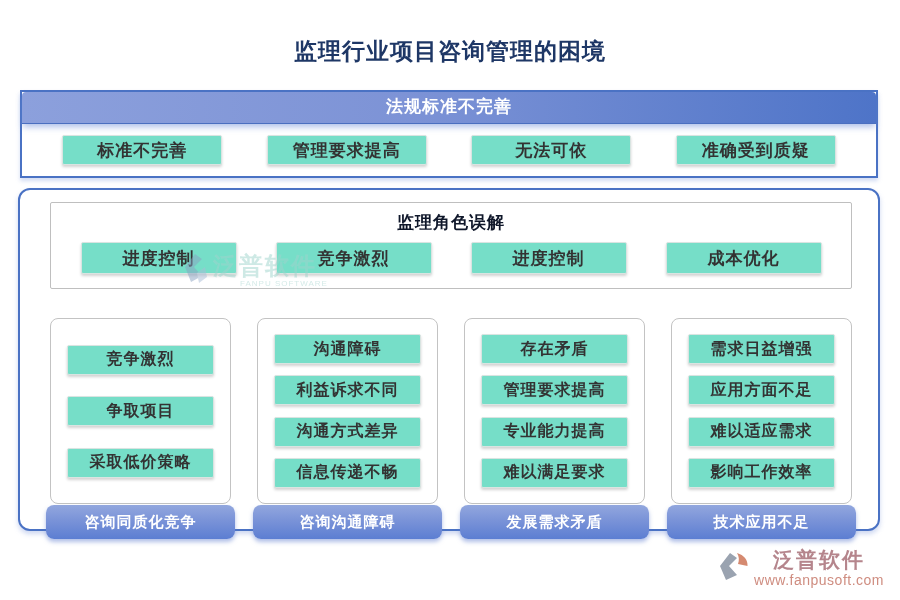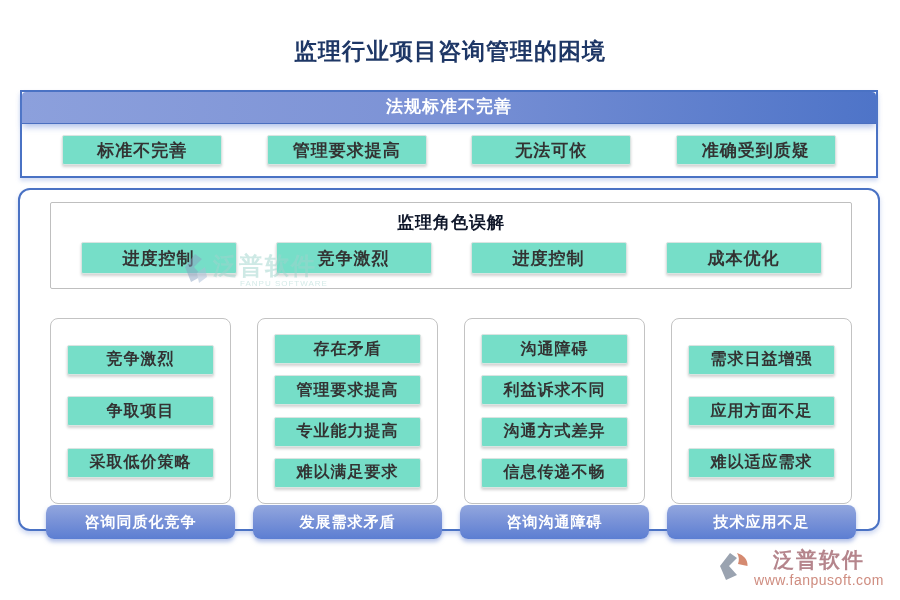--- a/index.html
+++ b/index.html
@@ -134,43 +134,44 @@
         <div class="col-box">
           <div class="pill small">竞争激烈</div>
           <div class="pill small">争取项目</div>
           <div class="pill small">采取低价策略</div>
         </div>
         <div class="col-footer">咨询同质化竞争</div>
       </div>
 
       <div class="column">
         <div class="col-box">
+          <div class="pill small">沟通障碍</div>
+          <div class="pill small">利益诉求不同</div>
+          <div class="pill small">沟通方式差异</div>
+          <div class="pill small">信息传递不畅</div>
+        </div>
+        <div class="col-footer">咨询沟通障碍</div>
+      </div>
+
+      <div class="column">
+        <div class="col-box">
           <div class="pill small">存在矛盾</div>
           <div class="pill small">管理要求提高</div>
           <div class="pill small">专业能力提高</div>
           <div class="pill small">难以满足要求</div>
         </div>
         <div class="col-footer">发展需求矛盾</div>
       </div>
 
       <div class="column">
         <div class="col-box">
-          <div class="pill small">沟通障碍</div>
-          <div class="pill small">利益诉求不同</div>
-          <div class="pill small">沟通方式差异</div>
-          <div class="pill small">信息传递不畅</div>
-        </div>
-        <div class="col-footer">咨询沟通障碍</div>
-      </div>
-
-      <div class="column">
-        <div class="col-box">
           <div class="pill small">需求日益增强</div>
           <div class="pill small">应用方面不足</div>
           <div class="pill small">难以适应需求</div>
+          <div class="pill small">影响工作效率</div>
         </div>
         <div class="col-footer">技术应用不足</div>
       </div>
 
     </div>
   </div>
 
   <div class="watermark">
     <span>
       <svg width="28" height="34" viewBox="0 0 28 34">

